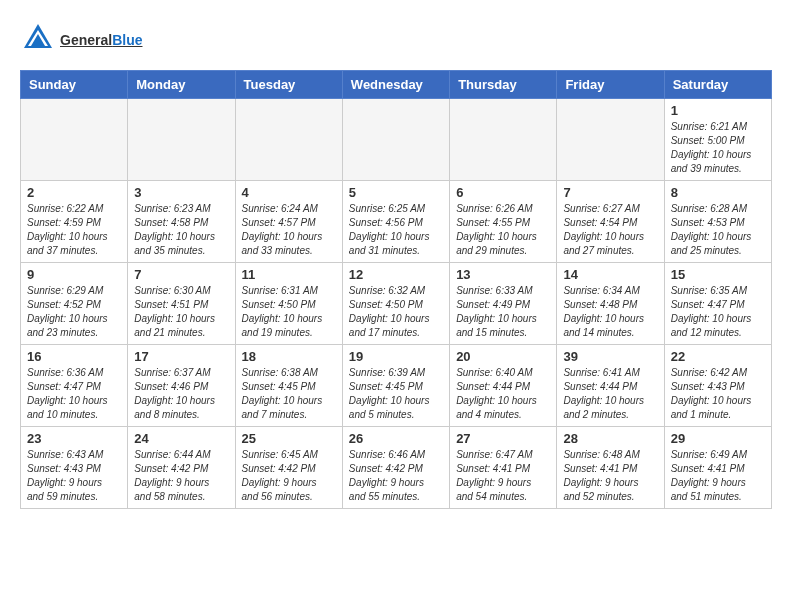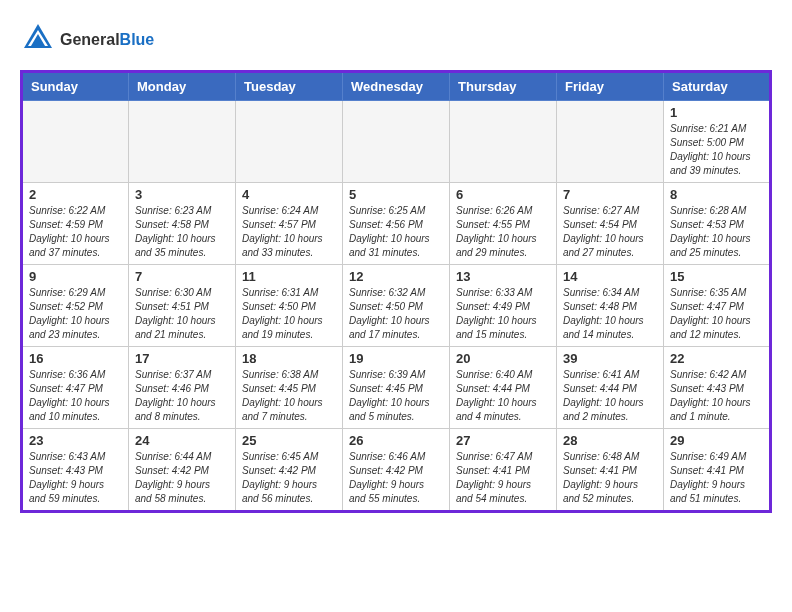--- a/index.html
+++ b/index.html
@@ -30,21 +30,21 @@
       color: #333;
       line-height: 1.1;
     }
     .location-title {
       font-size: 16px;
       color: #555;
     }
     .calendar-table {
       width: 100%;
       border-collapse: collapse;
-      border: 3px solid #6d28d9;
+      border: 1px solid #6d28d9;
     }
     .calendar-table th {
       background-color: #3a6abf;
       color: #fff;
       text-align: left;
       padding: 6px 8px;
       font-size: 13px;
       font-weight: bold;
       border: 1px solid #5580cc;
     }
@@ -92,21 +92,21 @@
   <div class="logo-area">
     <div class="logo-wrapper">
       <div class="logo-icon">
         <svg viewBox="0 0 36 36" xmlns="http://www.w3.org/2000/svg">
           <polygon points="18,4 32,28 4,28" fill="#1a6fc4"></polygon>
           <polygon points="18,10 28,26 8,26" fill="#fff"></polygon>
           <polygon points="18,14 25,26 11,26" fill="#1a6fc4"></polygon>
         </svg>
       </div>
       <div>
-        <div style="font-size:16px;font-weight:bold;color:#333;"><span>General</span><span style="color:#1a6fc4;">Blue</span></div>
+        <div style="font-size:14px;font-weight:bold;color:#333;text-decoration:underline;"><span>General</span><span style="color:#1a6fc4;">Blue</span></div>
       </div>
     </div>
   </div>
   <div class="title-area">
     <div class="month-title"></div>
     <div class="location-title"></div>
   </div>
 </div>
 
 <table class="calendar-table">

